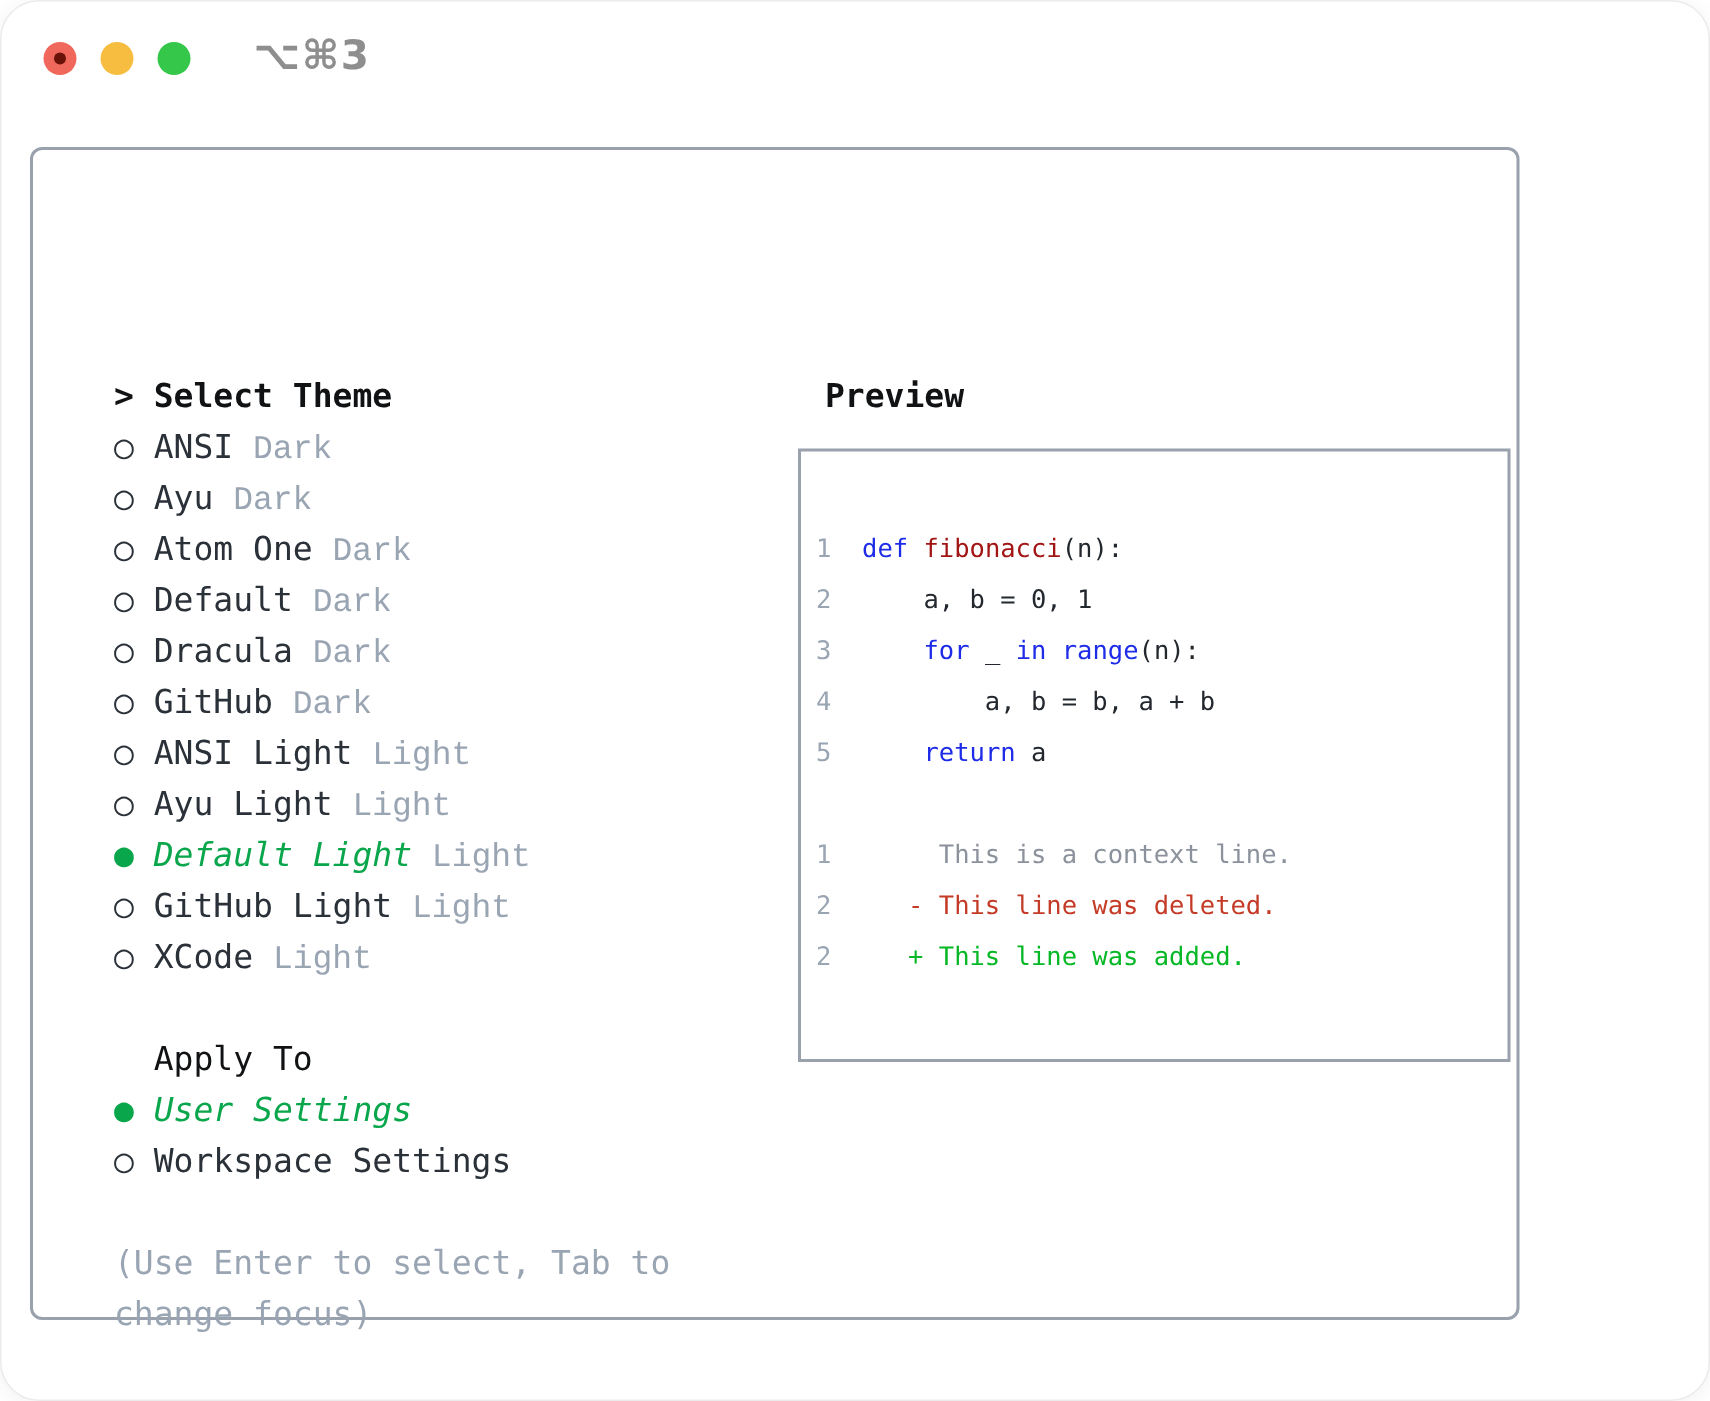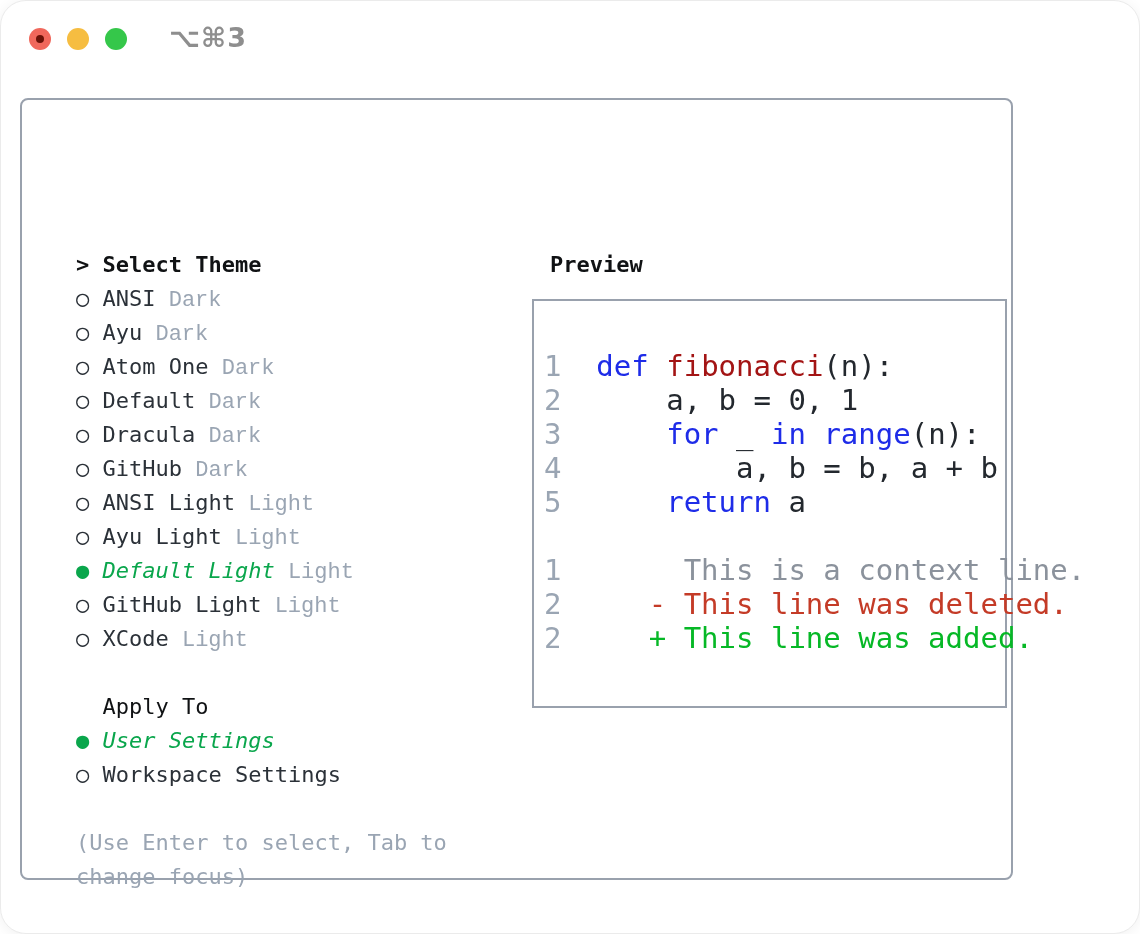--- a/index.html
+++ b/index.html
@@ -44,21 +44,21 @@
   .item-name.on{color:var(--accent-green);font-style:italic;}
   .item-variant{color:var(--muted-gray);font-family:Liberation Mono, monospace;}
   .apply-title{padding-left:2ch; color:var(--header-black);}
   .spacer-row{height:34px;}
   .hint{color:var(--muted-gray);}
   
   .preview-label{position:absolute; left:500px; top:148px; font-size:22px; line-height:34px; font-weight:bold; color:var(--header-black);margin-left:28px;}
   .preview-box{
     position:absolute; left:510px; top:199px; width:475px; height:409px;
     border:2px solid var(--border-gray); background:#fff;
-    padding:48px 0 0 10px; font-size:29px; line-height:34px;
+    padding:48px 0 0 10px; font-size:17px; line-height:34px;
   }
   .code-row{height:34px; white-space:pre;}
   .gutter{display:inline-block; width:1ch; margin-right:2ch; text-align:right; color:var(--muted-gray);}
   .code-text{white-space:pre; color:var(--code-text);}
   .tok-pl{color:var(--code-text);}
   .tok-kw{color:var(--keyword-blue);}
   .tok-fn{color:var(--function-red);}
   .tok-ctx{color:var(--context-gray);}
   .tok-del{color:var(--deleted-red);}
   .tok-add{color:var(--added-green);}

